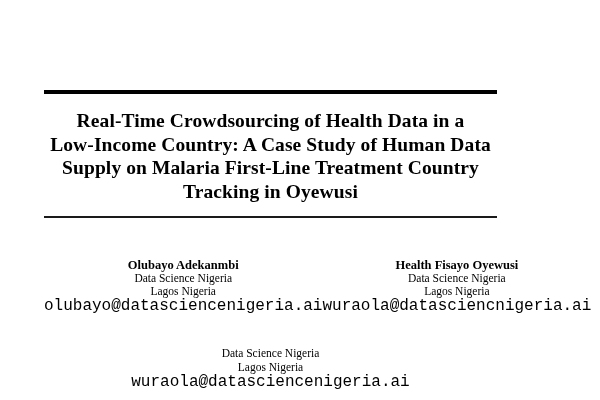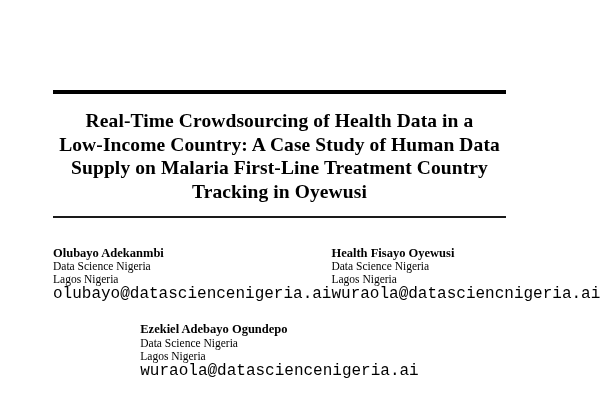--- a/index.html
+++ b/index.html
@@ -13,21 +13,21 @@
     color: #000000;
   }
   .page {
     position: relative;
     width: 600px;
     height: 400px;
     background: #ffffff;
   }
   .content {
     position: absolute;
-    left: 53px;
+    left: 44px;
     top: 0;
     width: 453px;
   }
   .rule-thick {
     margin-top: 90px;
     height: 4px;
     background: #000000;
   }
   .rule-thin {
     margin-top: 13px;
@@ -50,21 +50,22 @@
     display: flex;
     justify-content: space-evenly;
     align-items: flex-start;
   }
   .authors-row-single {
     margin-top: 22px;
     display: flex;
     justify-content: center;
   }
   .author {
-    text-align: left;
+    text-align: center;
+    margin-top: 12px;
   }
   .author .name {
     font-weight: bold;
     font-size: 12.5px;
     line-height: 13.5px;
   }
   .author .aff,
   .author .loc {
     font-size: 11.5px;
     line-height: 13.2px;
@@ -104,21 +105,20 @@
       <div class="author">
         <div class="name">Health Fisayo Oyewusi</div>
         <div class="aff">Data Science Nigeria</div>
         <div class="loc">Lagos Nigeria</div>
         <div class="email">wuraola@datasciencnigeria.ai</div>
       </div>
     </div>
 
     <div class="authors-row-single">
       <div class="author">
-        <div class="name">Ezekiel Adebayo Ogundepo</div>
         <div class="aff">Data Science Nigeria</div>
         <div class="loc">Lagos Nigeria</div>
         <div class="email">wuraola@datasciencenigeria.ai</div>
       </div>
     </div>
 
   </div>
 </div>
 
 </body></html>

